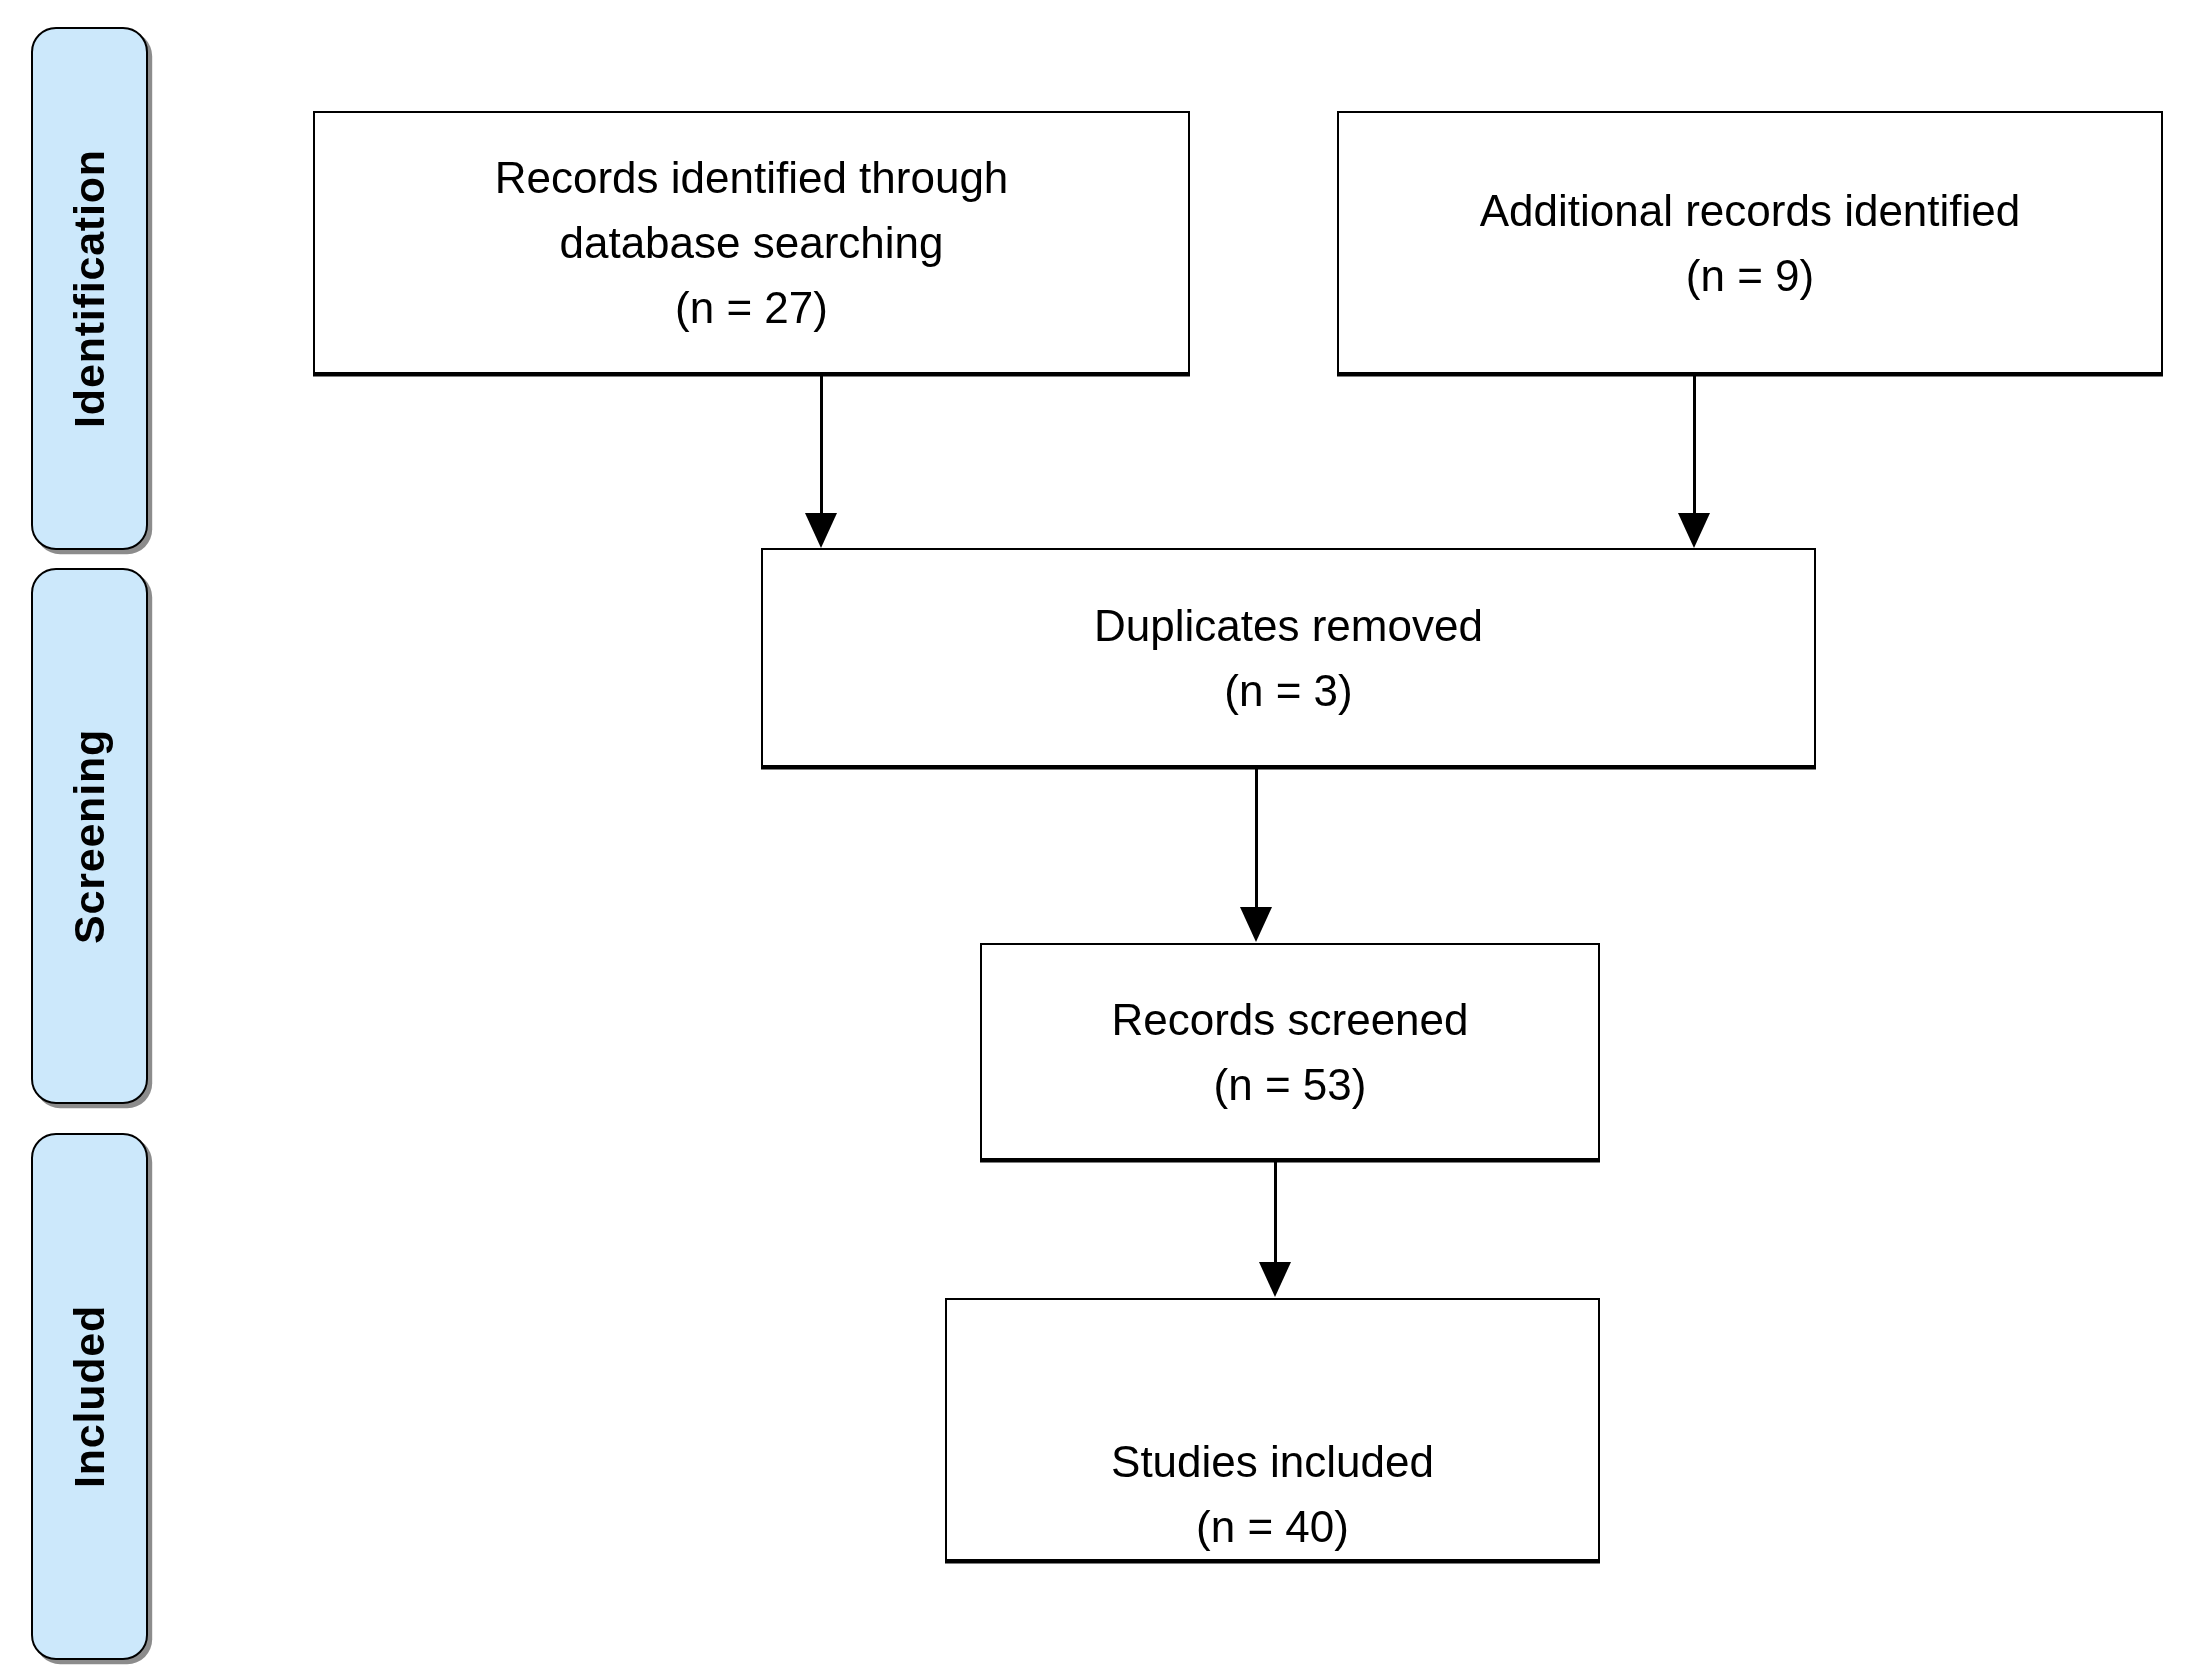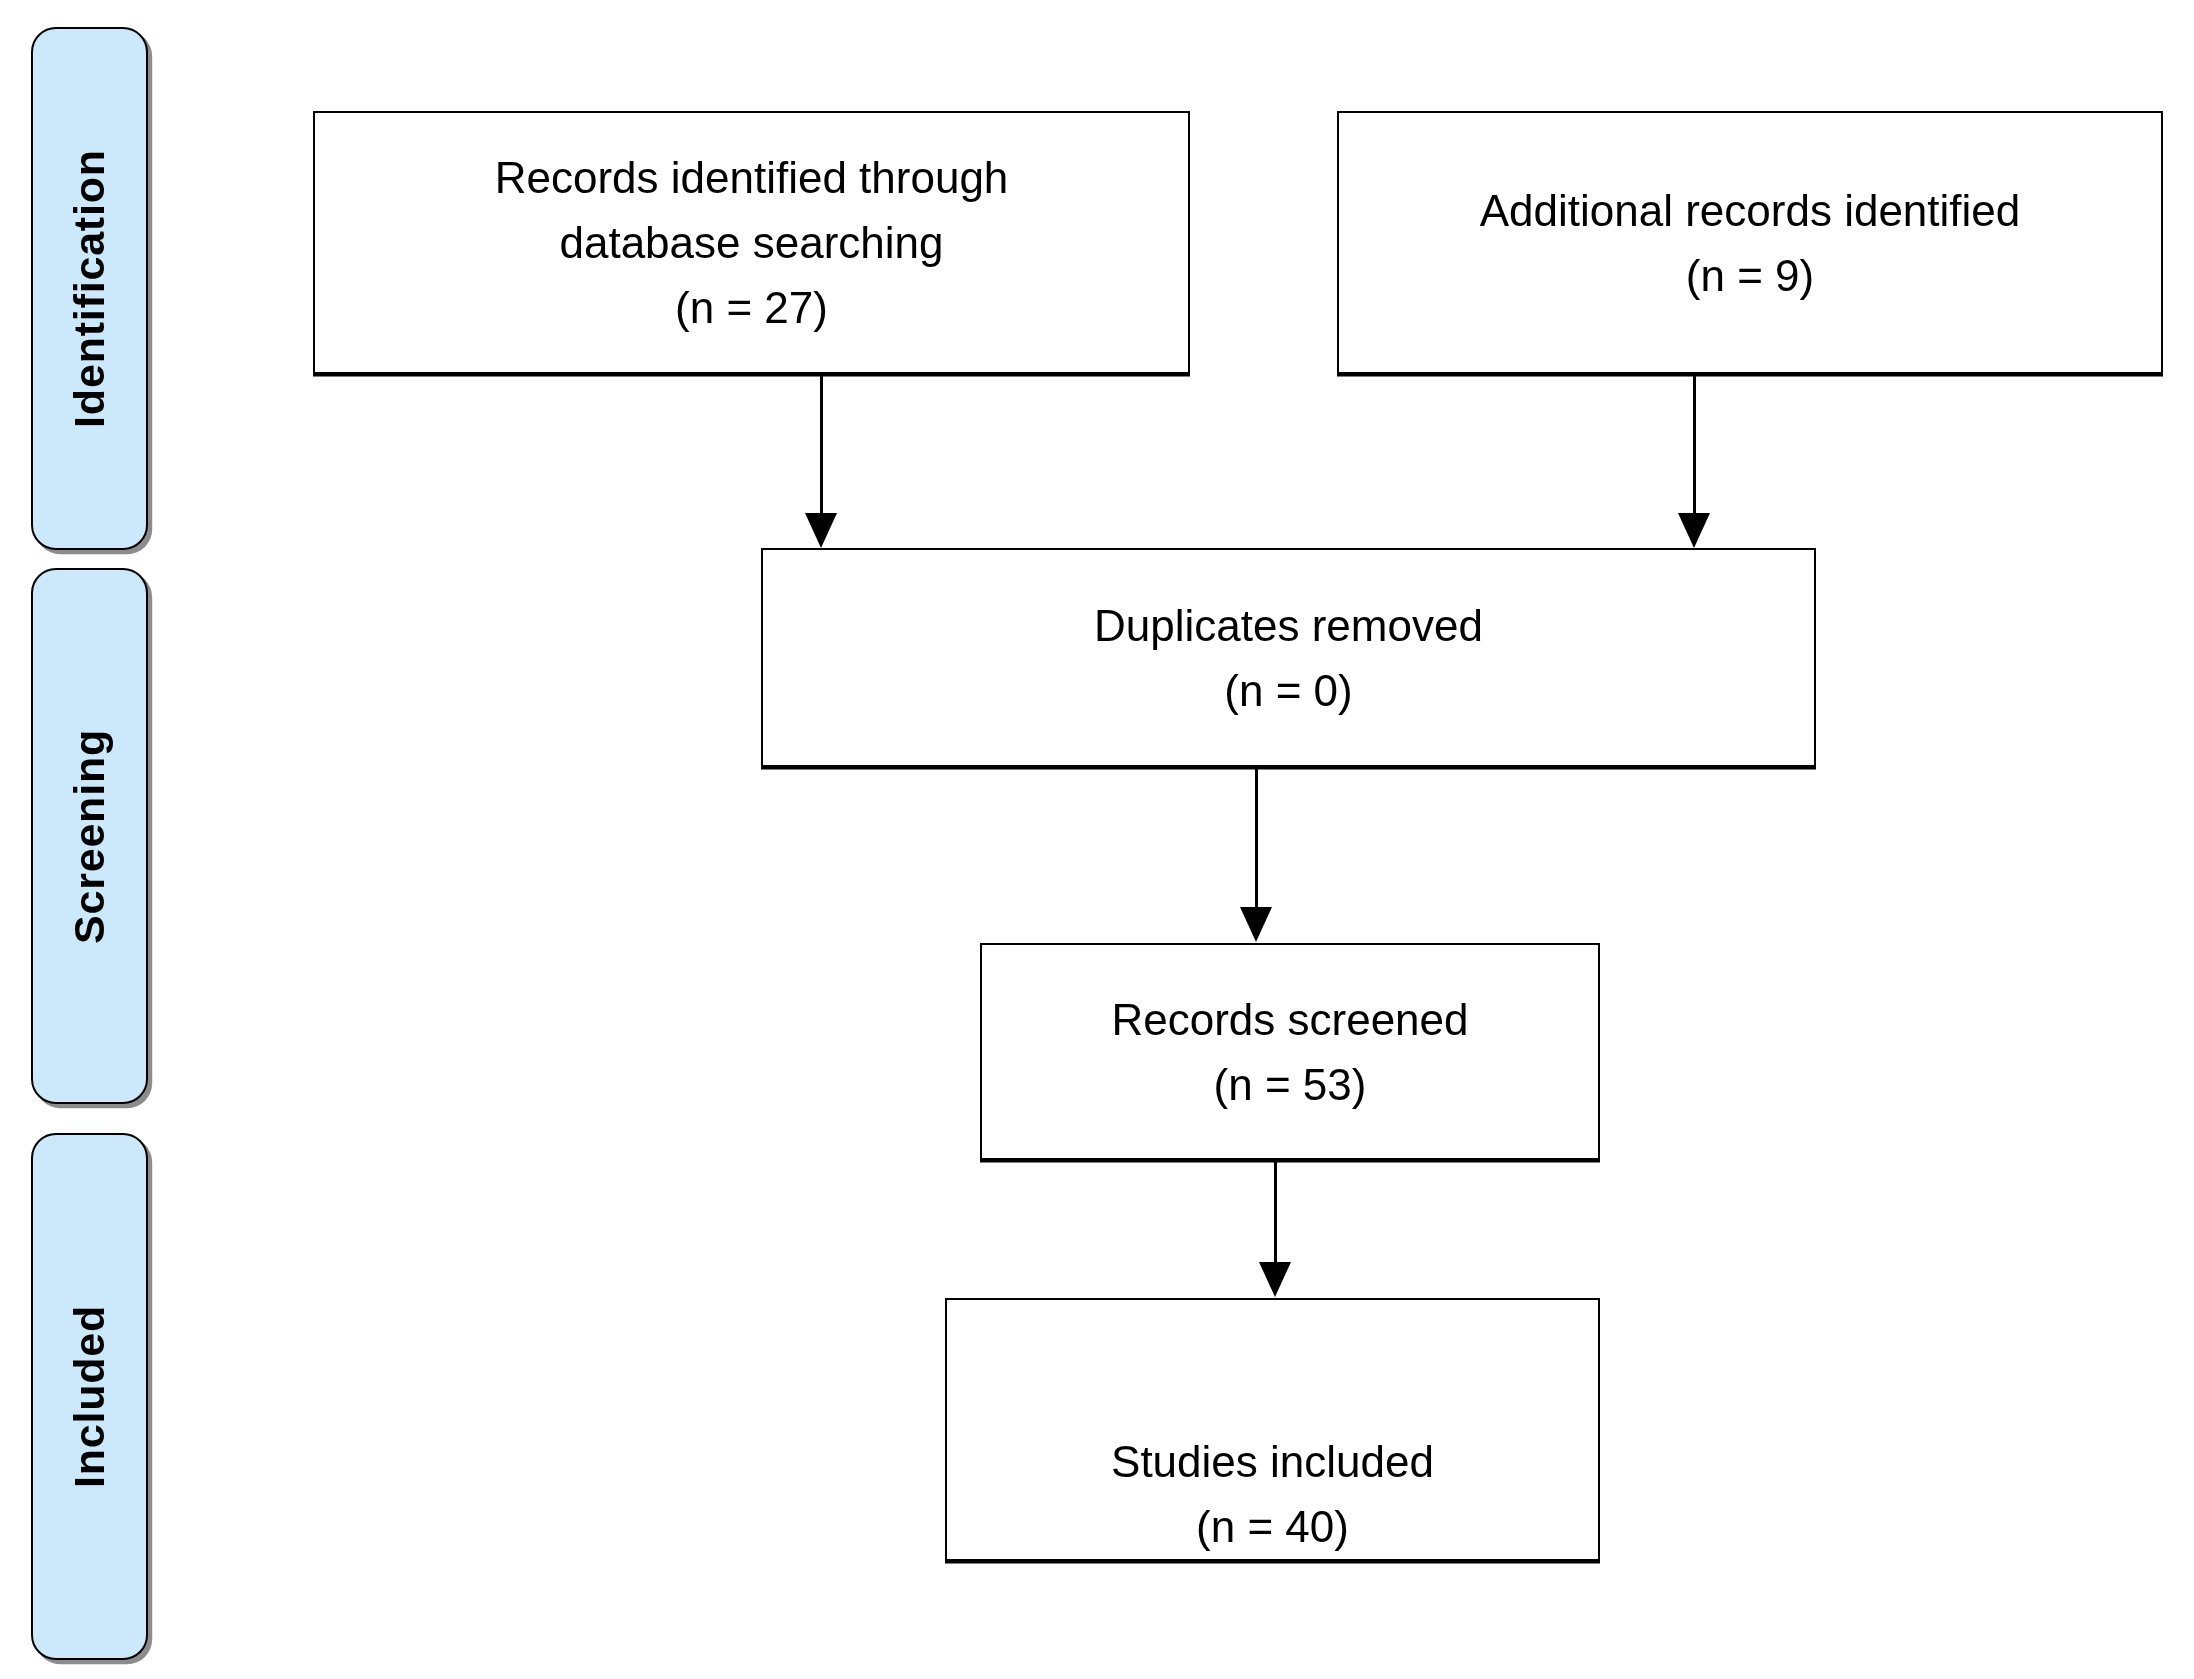--- a/index.html
+++ b/index.html
@@ -86,21 +86,21 @@
     <span class="count-text">(n = 27)</span>
   </div>
 
   <div class="flow-box" style="left:1337px;top:111px;width:826px;height:263px;">
     <span class="box-text">Additional records identified</span>
     <span class="count-text">(n = 9)</span>
   </div>
 
   <div class="flow-box" style="left:733px;top:548px;width:1055px;height:219px;margin-left:28px;">
     <span class="box-text">Duplicates removed</span>
-    <span class="count-text">(n = 0)</span>
+    <span class="count-text">(n = 3)</span>
   </div>
 
   <div class="flow-box" style="left:980px;top:943px;width:620px;height:217px;">
     <span class="box-text">Records screened</span>
     <span class="count-text">(n = 53)</span>
   </div>
 
   <div class="flow-box top-aligned" style="left:945px;top:1298px;width:655px;height:263px;">
     <span class="box-text">Studies included</span>
     <span class="count-text">(n = 40)</span>

